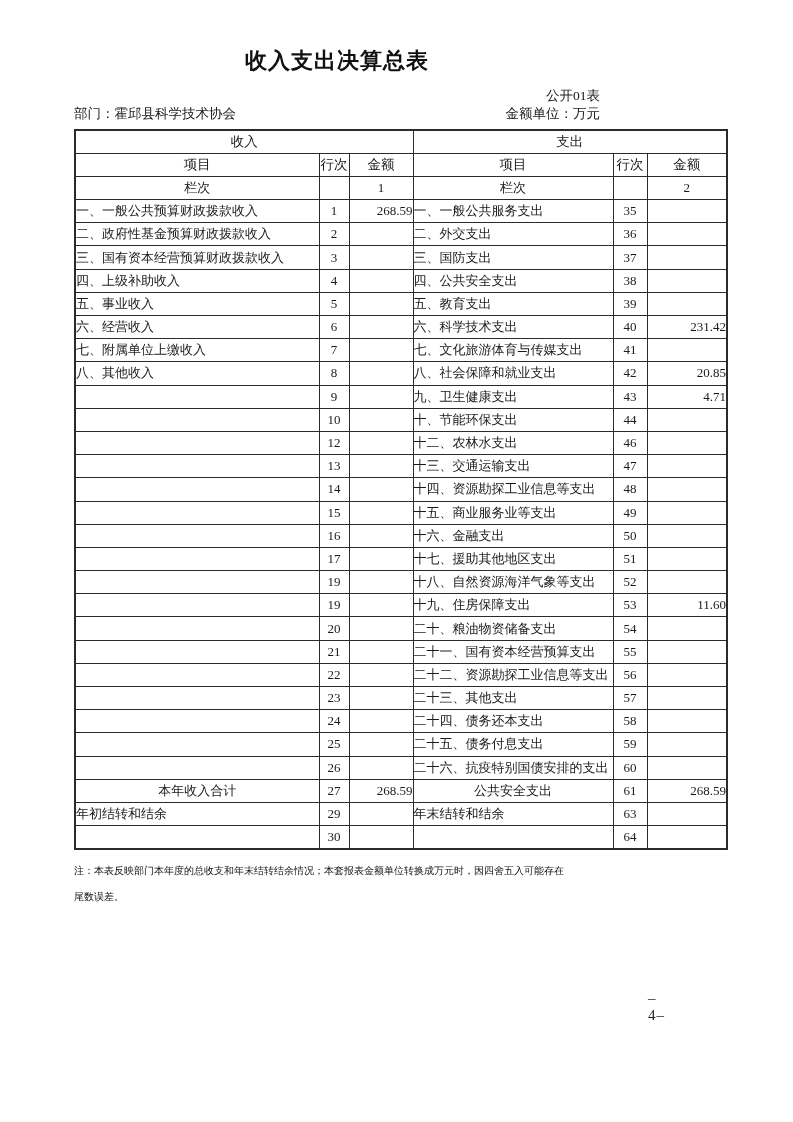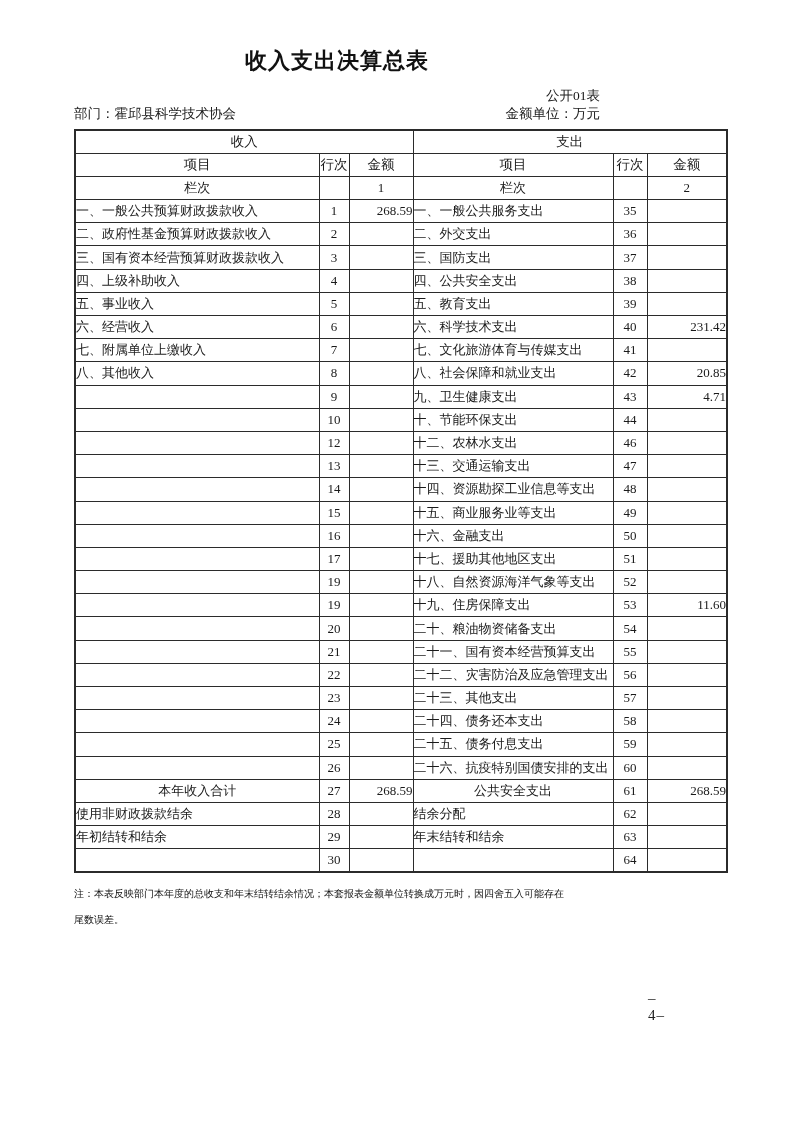--- a/index.html
+++ b/index.html
@@ -276,21 +276,21 @@
           <td class="line">21</td>
           <td class="amt"></td>
           <td class="item">二十一、国有资本经营预算支出</td>
           <td class="line">55</td>
           <td class="amt"></td>
         </tr>
         <tr>
           <td class="item"></td>
           <td class="line">22</td>
           <td class="amt"></td>
-          <td class="item">二十二、灾害防治及应急管理支出</td>
+          <td class="item">二十二、资源勘探工业信息等支出</td>
           <td class="line">56</td>
           <td class="amt"></td>
         </tr>
         <tr>
           <td class="item"></td>
           <td class="line">23</td>
           <td class="amt"></td>
           <td class="item">二十三、其他支出</td>
           <td class="line">57</td>
           <td class="amt"></td>
@@ -321,28 +321,20 @@
         </tr>
         <tr>
           <td class="total">本年收入合计</td>
           <td class="line">27</td>
           <td class="amt">268.59</td>
           <td class="total">公共安全支出</td>
           <td class="line">61</td>
           <td class="amt">268.59</td>
         </tr>
         <tr>
-          <td class="item">使用非财政拨款结余</td>
-          <td class="line">28</td>
-          <td class="amt"></td>
-          <td class="item">结余分配</td>
-          <td class="line">62</td>
-          <td class="amt"></td>
-        </tr>
-        <tr>
           <td class="item">年初结转和结余</td>
           <td class="line">29</td>
           <td class="amt"></td>
           <td class="item">年末结转和结余</td>
           <td class="line">63</td>
           <td class="amt"></td>
         </tr>
         <tr>
           <td class="item"></td>
           <td class="line">30</td>

